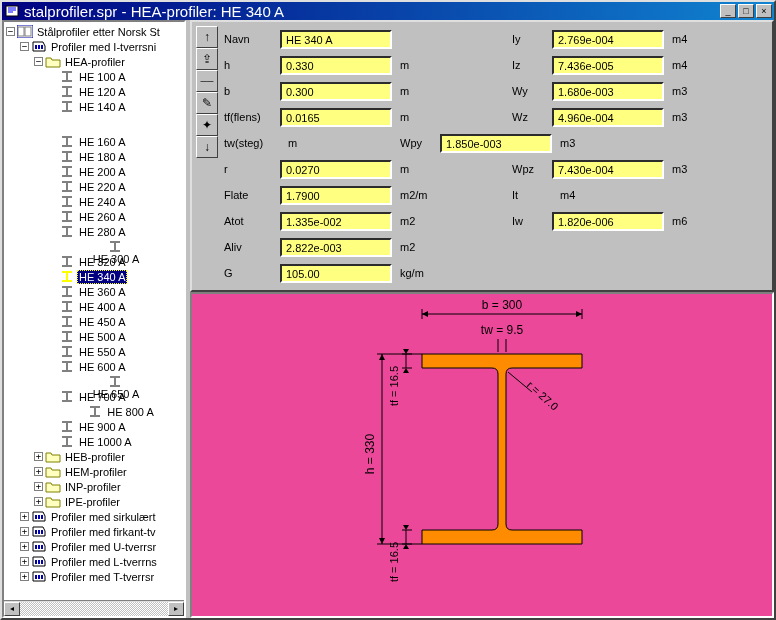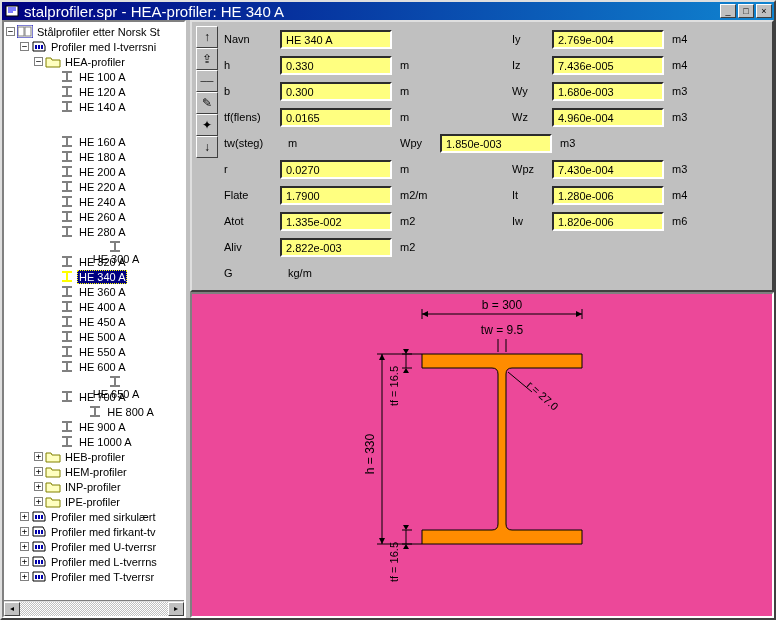--- a/index.html
+++ b/index.html
@@ -659,40 +659,40 @@
               <span class="plabel" style="width:40px">Wpz</span>
               <span class="pfield">7.430e-004</span>
               <span class="punit">m3</span>
             </div>
             <div class="prow">
               <span class="plabel">Flate</span>
               <span class="pfield">1.7900</span>
               <span class="punit">m2/m</span>
               <span class="pgap"></span>
               <span class="plabel" style="width:40px">It</span>
-              <span class="pfield">1.280e-006</span>
               <span class="punit">m4</span>
             </div>
             <div class="prow">
               <span class="plabel">Atot</span>
               <span class="pfield">1.335e-002</span>
               <span class="punit">m2</span>
               <span class="pgap"></span>
               <span class="plabel" style="width:40px">Iw</span>
               <span class="pfield">1.820e-006</span>
               <span class="punit">m6</span>
             </div>
             <div class="prow">
               <span class="plabel">Aliv</span>
               <span class="pfield">2.822e-003</span>
               <span class="punit">m2</span>
               <span class="pgap"></span>
             </div>
             <div class="prow">
               <span class="plabel">G</span>
+              <span class="pfield">105.00</span>
               <span class="punit">kg/m</span>
               <span class="pgap"></span>
             </div>
           </div>
       </div>
 
       <div class="diagram-wrap">
         <svg width="580" height="300">
 
           <line x1="230" y1="20" x2="390" y2="20" stroke="#000"></line>

